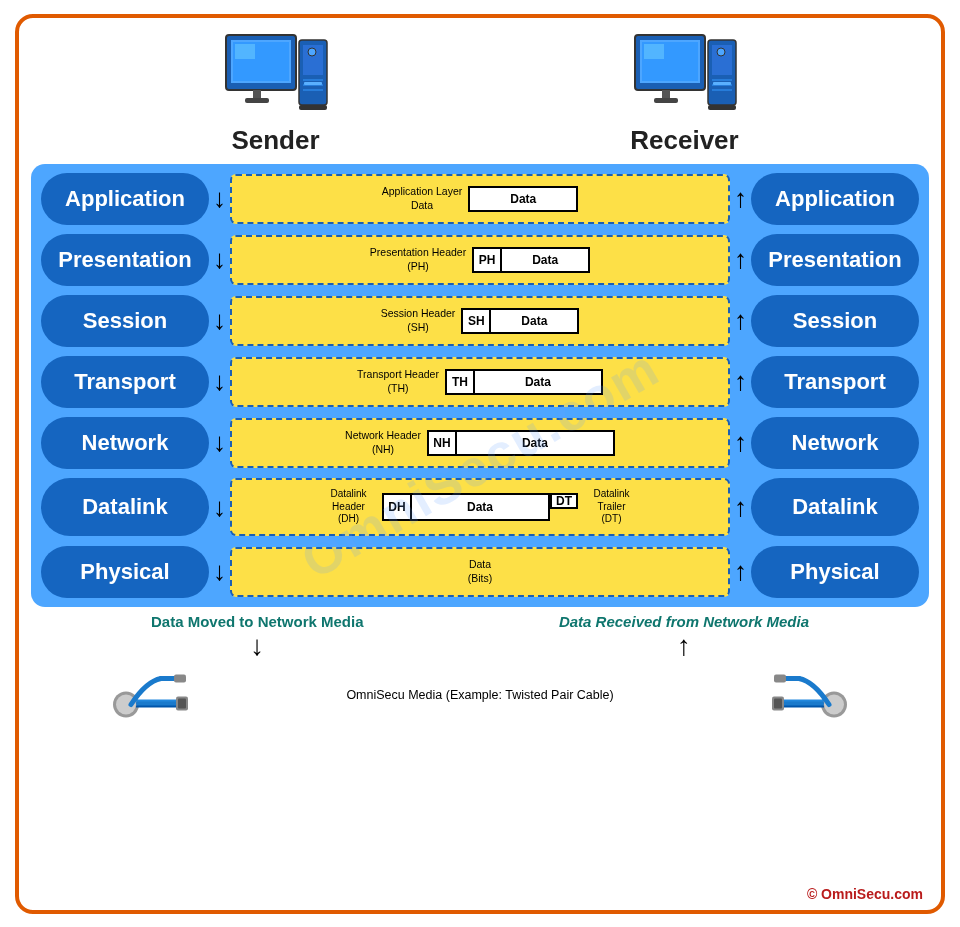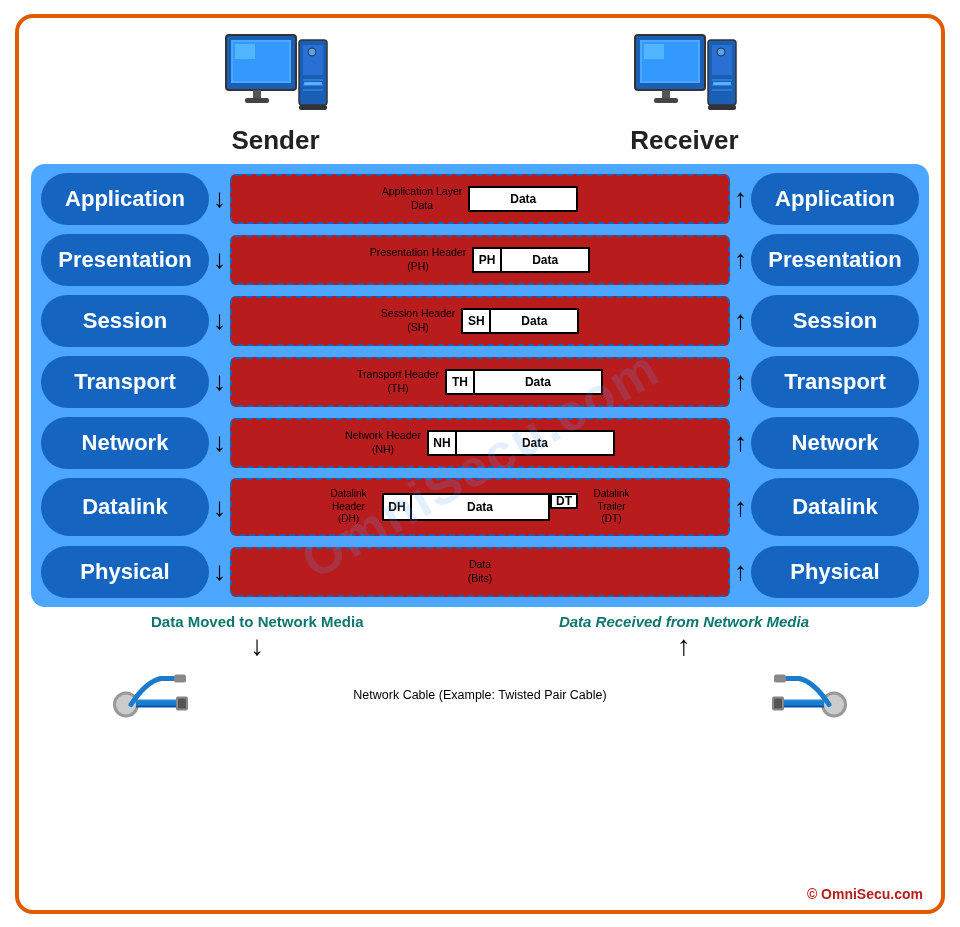--- a/index.html
+++ b/index.html
@@ -191,21 +191,21 @@
     
     .dashed-border-container {
       border: 2px dashed #1a5fb4;
       border-radius: 6px;
       flex: 1;
       display: flex;
       align-items: center;
       justify-content: center;
       padding: 2px 4px;
       min-height: 50px;
-      background: #b91c1c;
+      background: #fde047;
     }
     .inner-flex {
       display: flex;
       align-items: center;
       gap: 6px;
     }
     .header-label-block {
       font-size: 10.5px;
       line-height: 1.25;
       text-align: center;
@@ -404,21 +404,21 @@
         <rect x="25" y="33" width="45" height="2" fill="#2288dd"></rect>
         <rect x="25" y="39" width="45" height="2" fill="#0055aa"></rect>
         <rect x="65" y="30" width="12" height="14" rx="2" fill="#888"></rect>
         <rect x="67" y="32" width="8" height="10" rx="1" fill="#555"></rect>
         <path d="M20 38 Q35 15 50 12" stroke="#1a7acc" stroke-width="5" fill="none" stroke-linecap="round"></path>
         <path d="M50 12 L65 12" stroke="#1a7acc" stroke-width="5" fill="none" stroke-linecap="round"></path>
         <rect x="63" y="8" width="12" height="8" rx="2" fill="#888"></rect>
       </svg>
 
       <div style="text-align:center; flex:1; margin:0 8px;">
-        <span style="font-size:12.5px; color:#000;">Network Cable (Example: Twisted Pair Cable)</span>
+        <span style="font-size:12.5px; color:#000;">OmniSecu Media (Example: Twisted Pair Cable)</span>
       </div>
 
       <svg class="cable-icon" viewBox="0 0 80 55" xmlns="http://www.w3.org/2000/svg">
         <ellipse cx="65" cy="38" rx="13" ry="13" fill="#999"></ellipse>
         <ellipse cx="65" cy="38" rx="10" ry="10" fill="#ccc"></ellipse>
         <rect x="10" y="34" width="45" height="6" rx="3" fill="#1a7acc"></rect>
         <rect x="10" y="33" width="45" height="2" fill="#2288dd"></rect>
         <rect x="10" y="39" width="45" height="2" fill="#0055aa"></rect>
         <rect x="3" y="30" width="12" height="14" rx="2" fill="#888"></rect>
         <rect x="5" y="32" width="8" height="10" rx="1" fill="#555"></rect>

